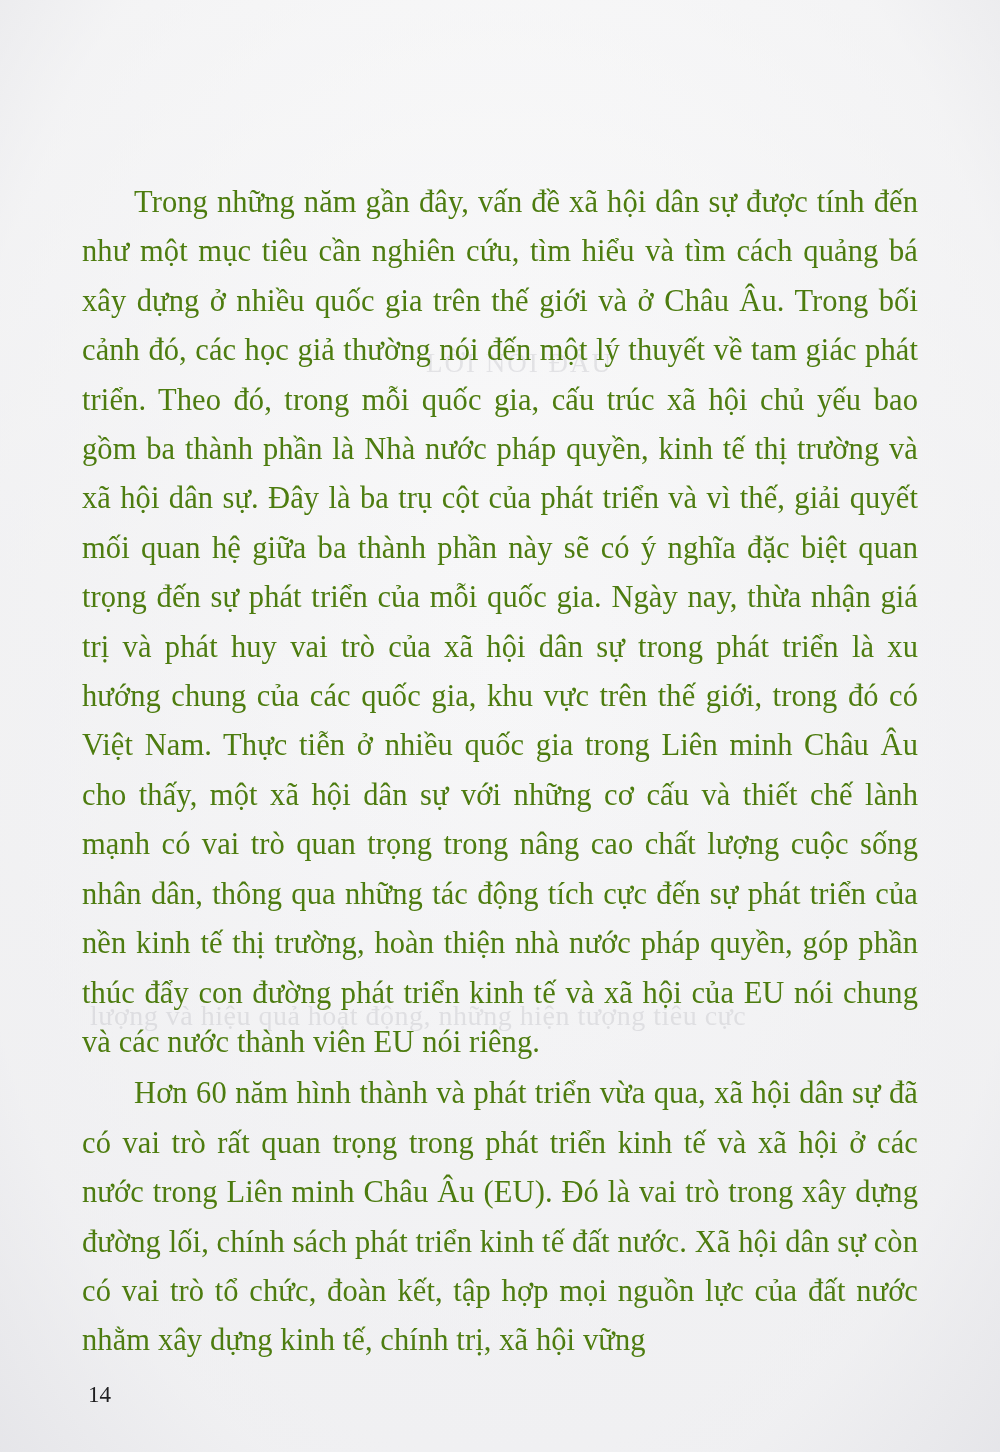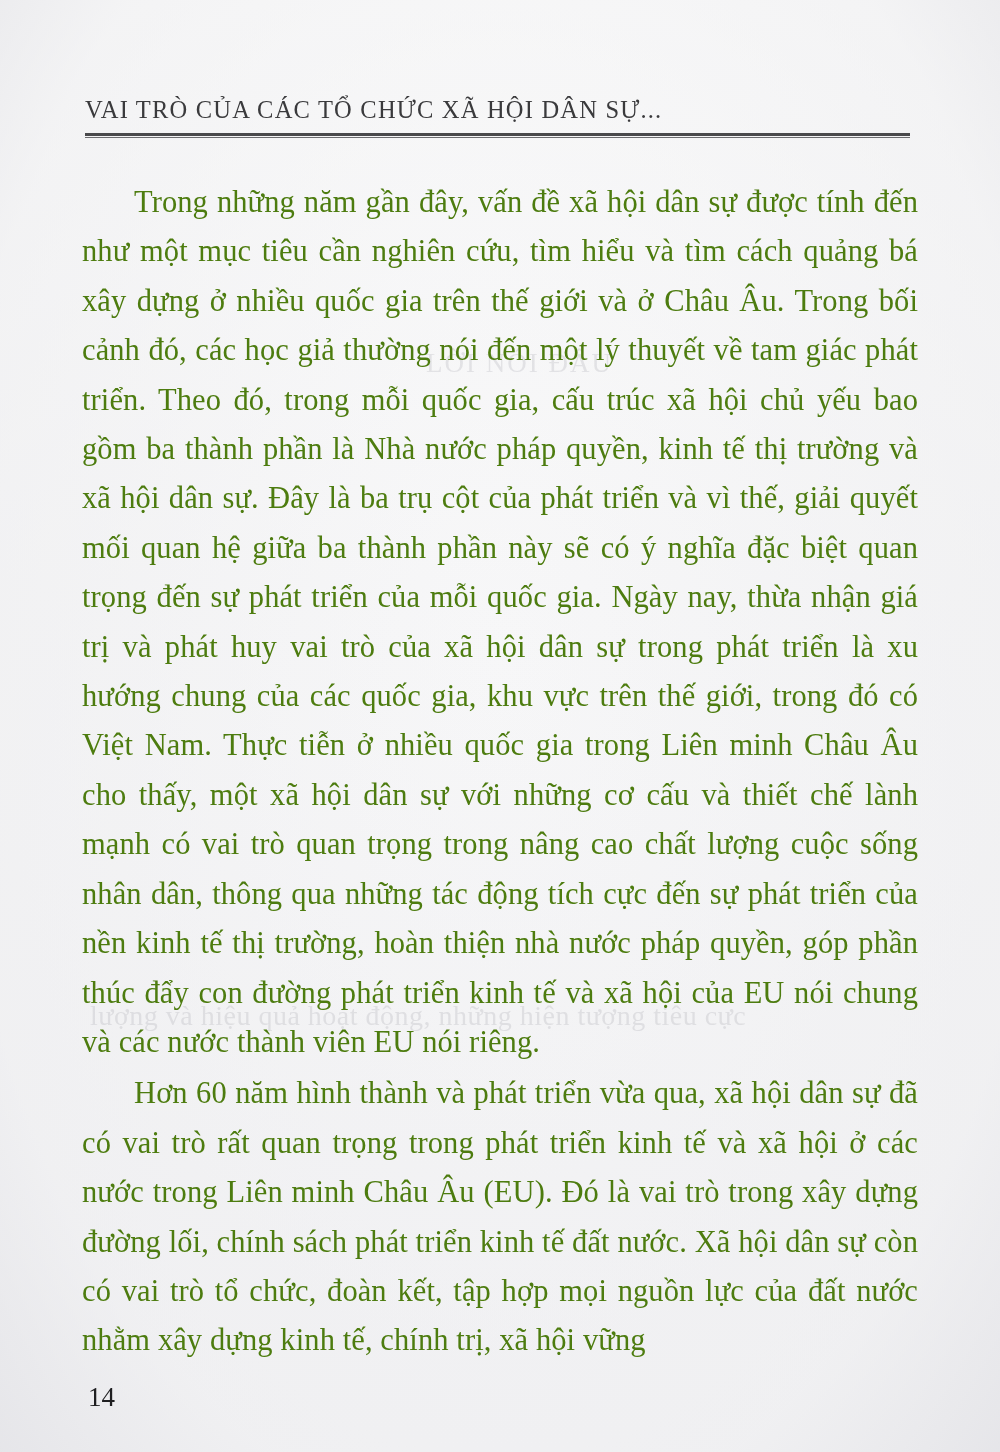--- a/index.html
+++ b/index.html
@@ -91,37 +91,32 @@
     letter-spacing: 0.1px;
   }
   p.para.second {
   }
 
   
   .folio {
     position: absolute;
     left: 88px;
     top: 1382px;
-    font-size: 27px;
+    font-size: 23px;
     color: #1f1f21;
     font-family: "Liberation Serif", serif;
   }
 </style>
 </head>
 <body>
 
 <div class="page"></div>
 
 <div class="content">
 
-  <div class="header-block">
-    <div class="running-head">VAI TRÒ CỦA CÁC TỔ CHỨC XÃ HỘI DÂN SỰ...</div>
-    <div class="header-rule"></div>
-    <div class="header-rule-thin"></div>
-  </div>
 
   <div class="ghost heading" style="left: 330px; top: 348px; margin-left: 16px;">LỜI NÓI ĐẦU</div>
   <div class="ghost small" style="left: 10px; top: 1000px;">lượng và hiệu quả hoạt động, những hiện tượng tiêu cực</div>
 
   <div class="body-text">
     <p class="para first">Trong những năm gần đây, vấn đề xã hội dân sự được tính đến như một mục tiêu cần nghiên cứu, tìm hiểu và tìm cách quảng bá xây dựng ở nhiều quốc gia trên thế giới và ở Châu Âu. Trong bối cảnh đó, các học giả thường nói đến một lý thuyết về tam giác phát triển. Theo đó, trong mỗi quốc gia, cấu trúc xã hội chủ yếu bao gồm ba thành phần là Nhà nước pháp quyền, kinh tế thị trường và xã hội dân sự. Đây là ba trụ cột của phát triển và vì thế, giải quyết mối quan hệ giữa ba thành phần này sẽ có ý nghĩa đặc biệt quan trọng đến sự phát triển của mỗi quốc gia. Ngày nay, thừa nhận giá trị và phát huy vai trò của xã hội dân sự trong phát triển là xu hướng chung của các quốc gia, khu vực trên thế giới, trong đó có Việt Nam. Thực tiễn ở nhiều quốc gia trong Liên minh Châu Âu cho thấy, một xã hội dân sự với những cơ cấu và thiết chế lành mạnh có vai trò quan trọng trong nâng cao chất lượng cuộc sống nhân dân, thông qua những tác động tích cực đến sự phát triển của nền kinh tế thị trường, hoàn thiện nhà nước pháp quyền, góp phần thúc đẩy con đường phát triển kinh tế và xã hội của EU nói chung và các nước thành viên EU nói riêng.</p>
     <p class="para second">Hơn 60 năm hình thành và phát triển vừa qua, xã hội dân sự đã có vai trò rất quan trọng trong phát triển kinh tế và xã hội ở các nước trong Liên minh Châu Âu (EU). Đó là vai trò trong xây dựng đường lối, chính sách phát triển kinh tế đất nước. Xã hội dân sự còn có vai trò tổ chức, đoàn kết, tập hợp mọi nguồn lực của đất nước nhằm xây dựng kinh tế, chính trị, xã hội vững</p>
   </div>
 
 </div>

